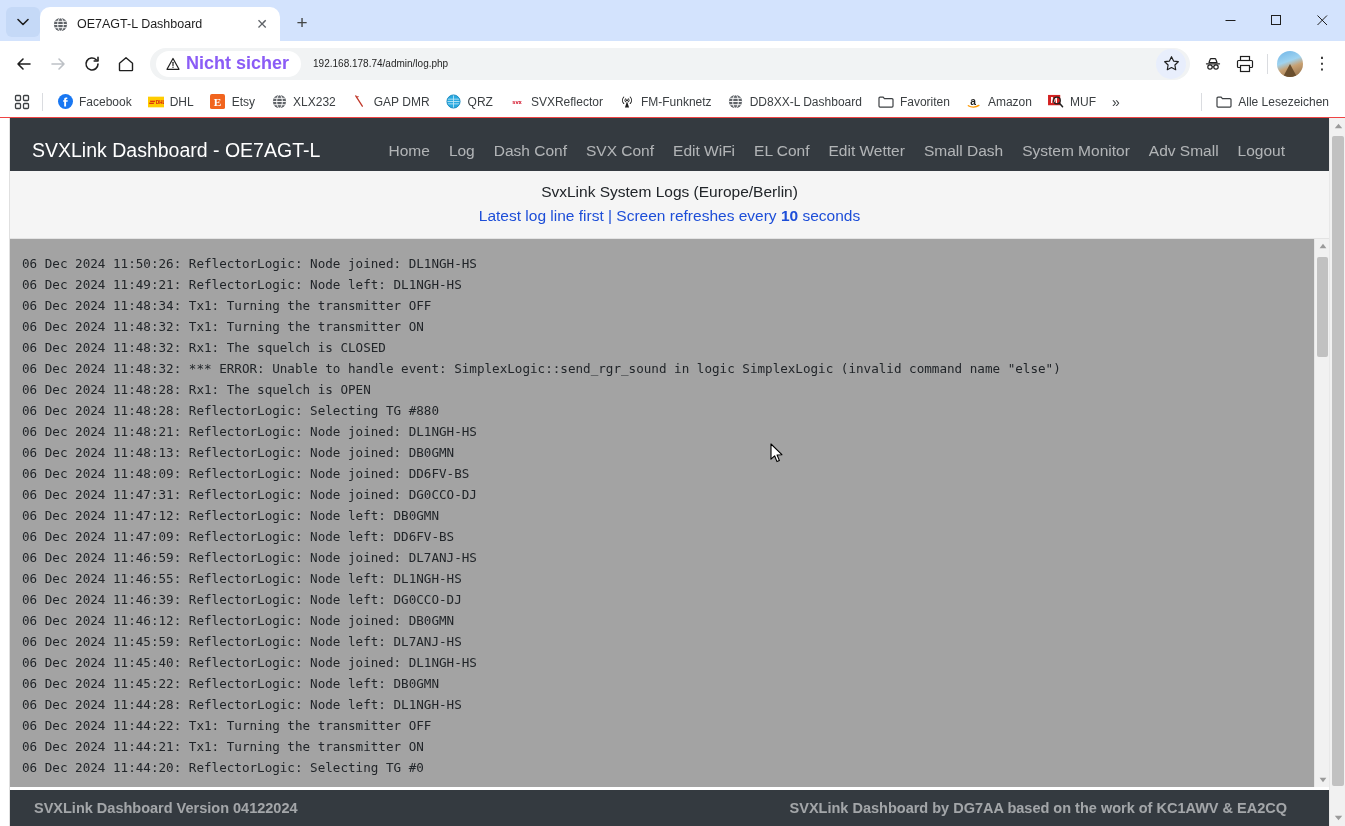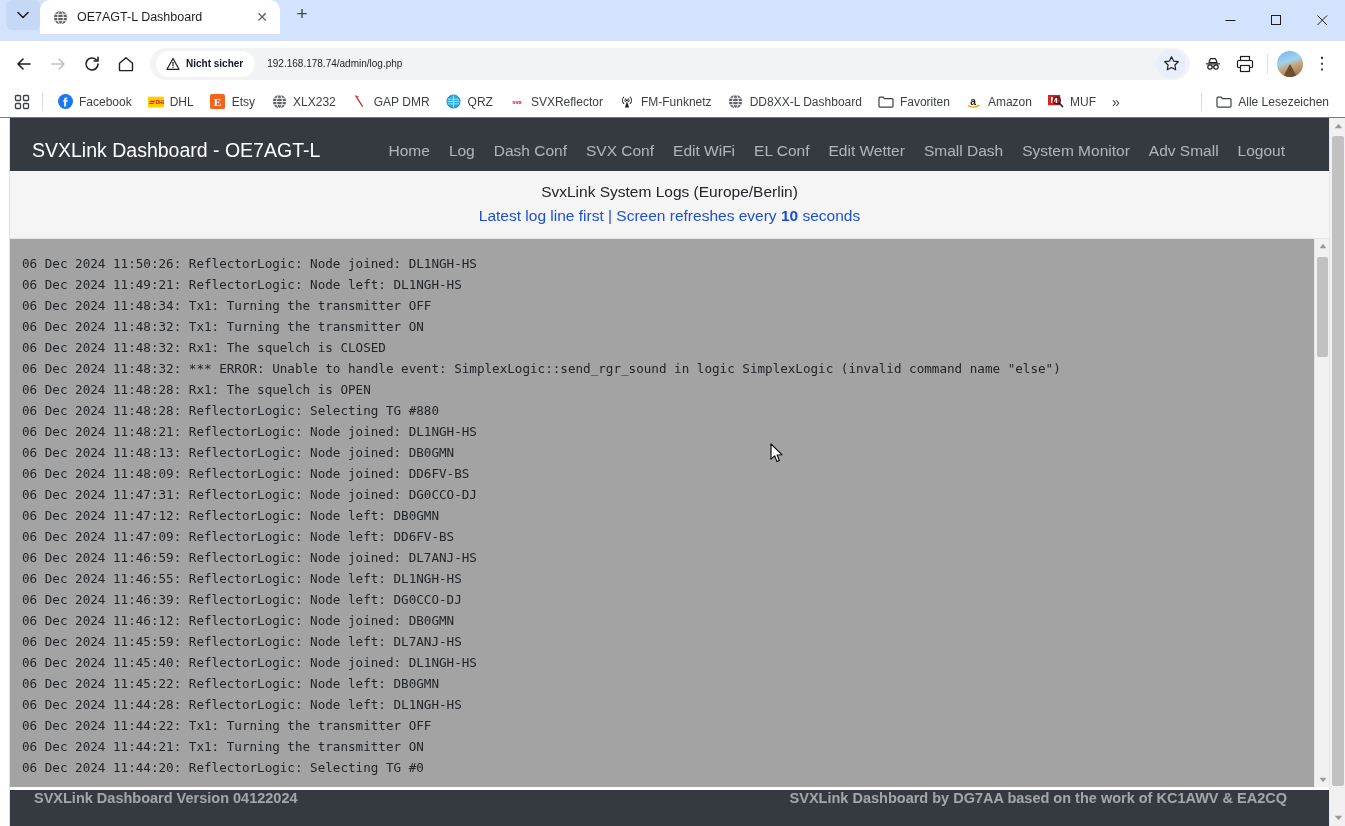--- a/index.html
+++ b/index.html
@@ -10,21 +10,21 @@
     background: #ffffff;
   }
 
   
   .browser { width: 1345px; height: 826px; display: flex; flex-direction: column; }
 
   .tabstrip {
     height: 41px;
     background: #d3e3fd;
     display: flex;
-    align-items: flex-start;
+    align-items: flex-end;
     padding-left: 6px;
     position: relative;
   }
   .tabsearch {
     width: 34px; height: 30px;
     margin-bottom: 4px;
     display: flex; align-items: center; justify-content: center;
     border-radius: 6px;
     background: #c5d9f7;
     cursor: pointer;
@@ -113,23 +113,23 @@
     position: relative;
   }
   .notsecure {
     height: 26px;
     background: #ffffff;
     border-radius: 13px;
     display: flex; align-items: center;
     gap: 6px;
     padding: 0 12px 0 10px;
     margin-left: 2px;
-    font-size: 10px;
+    font-size: 18px;
     font-weight: bold;
-    color: #0f172a;
+    color: #8b5cf6;
     cursor: pointer;
     white-space: nowrap;
   }
   .urltext {
     margin-left: 12px;
     font-size: 10px;
     color: #1f1f1f;
     white-space: nowrap;
     flex: 1;
   }
@@ -307,20 +307,21 @@
     background: #c1c1c1;
     border-radius: 2px;
     cursor: pointer;
   }
 
   .footer {
     margin-left: 10px;
     height: 36px;
     background: #343a40;
     display: flex;
+    align-items: center;
     padding: 0 26px 0 24px;
     position: absolute;
     left: 0; right: 0; bottom: 0; gap: 18px;
   }
   .footer .f-left, .footer .f-right {
     font-size: 14.5px;
     font-weight: bold;
     color: rgba(255,255,255,.55);
     white-space: nowrap;
   }

